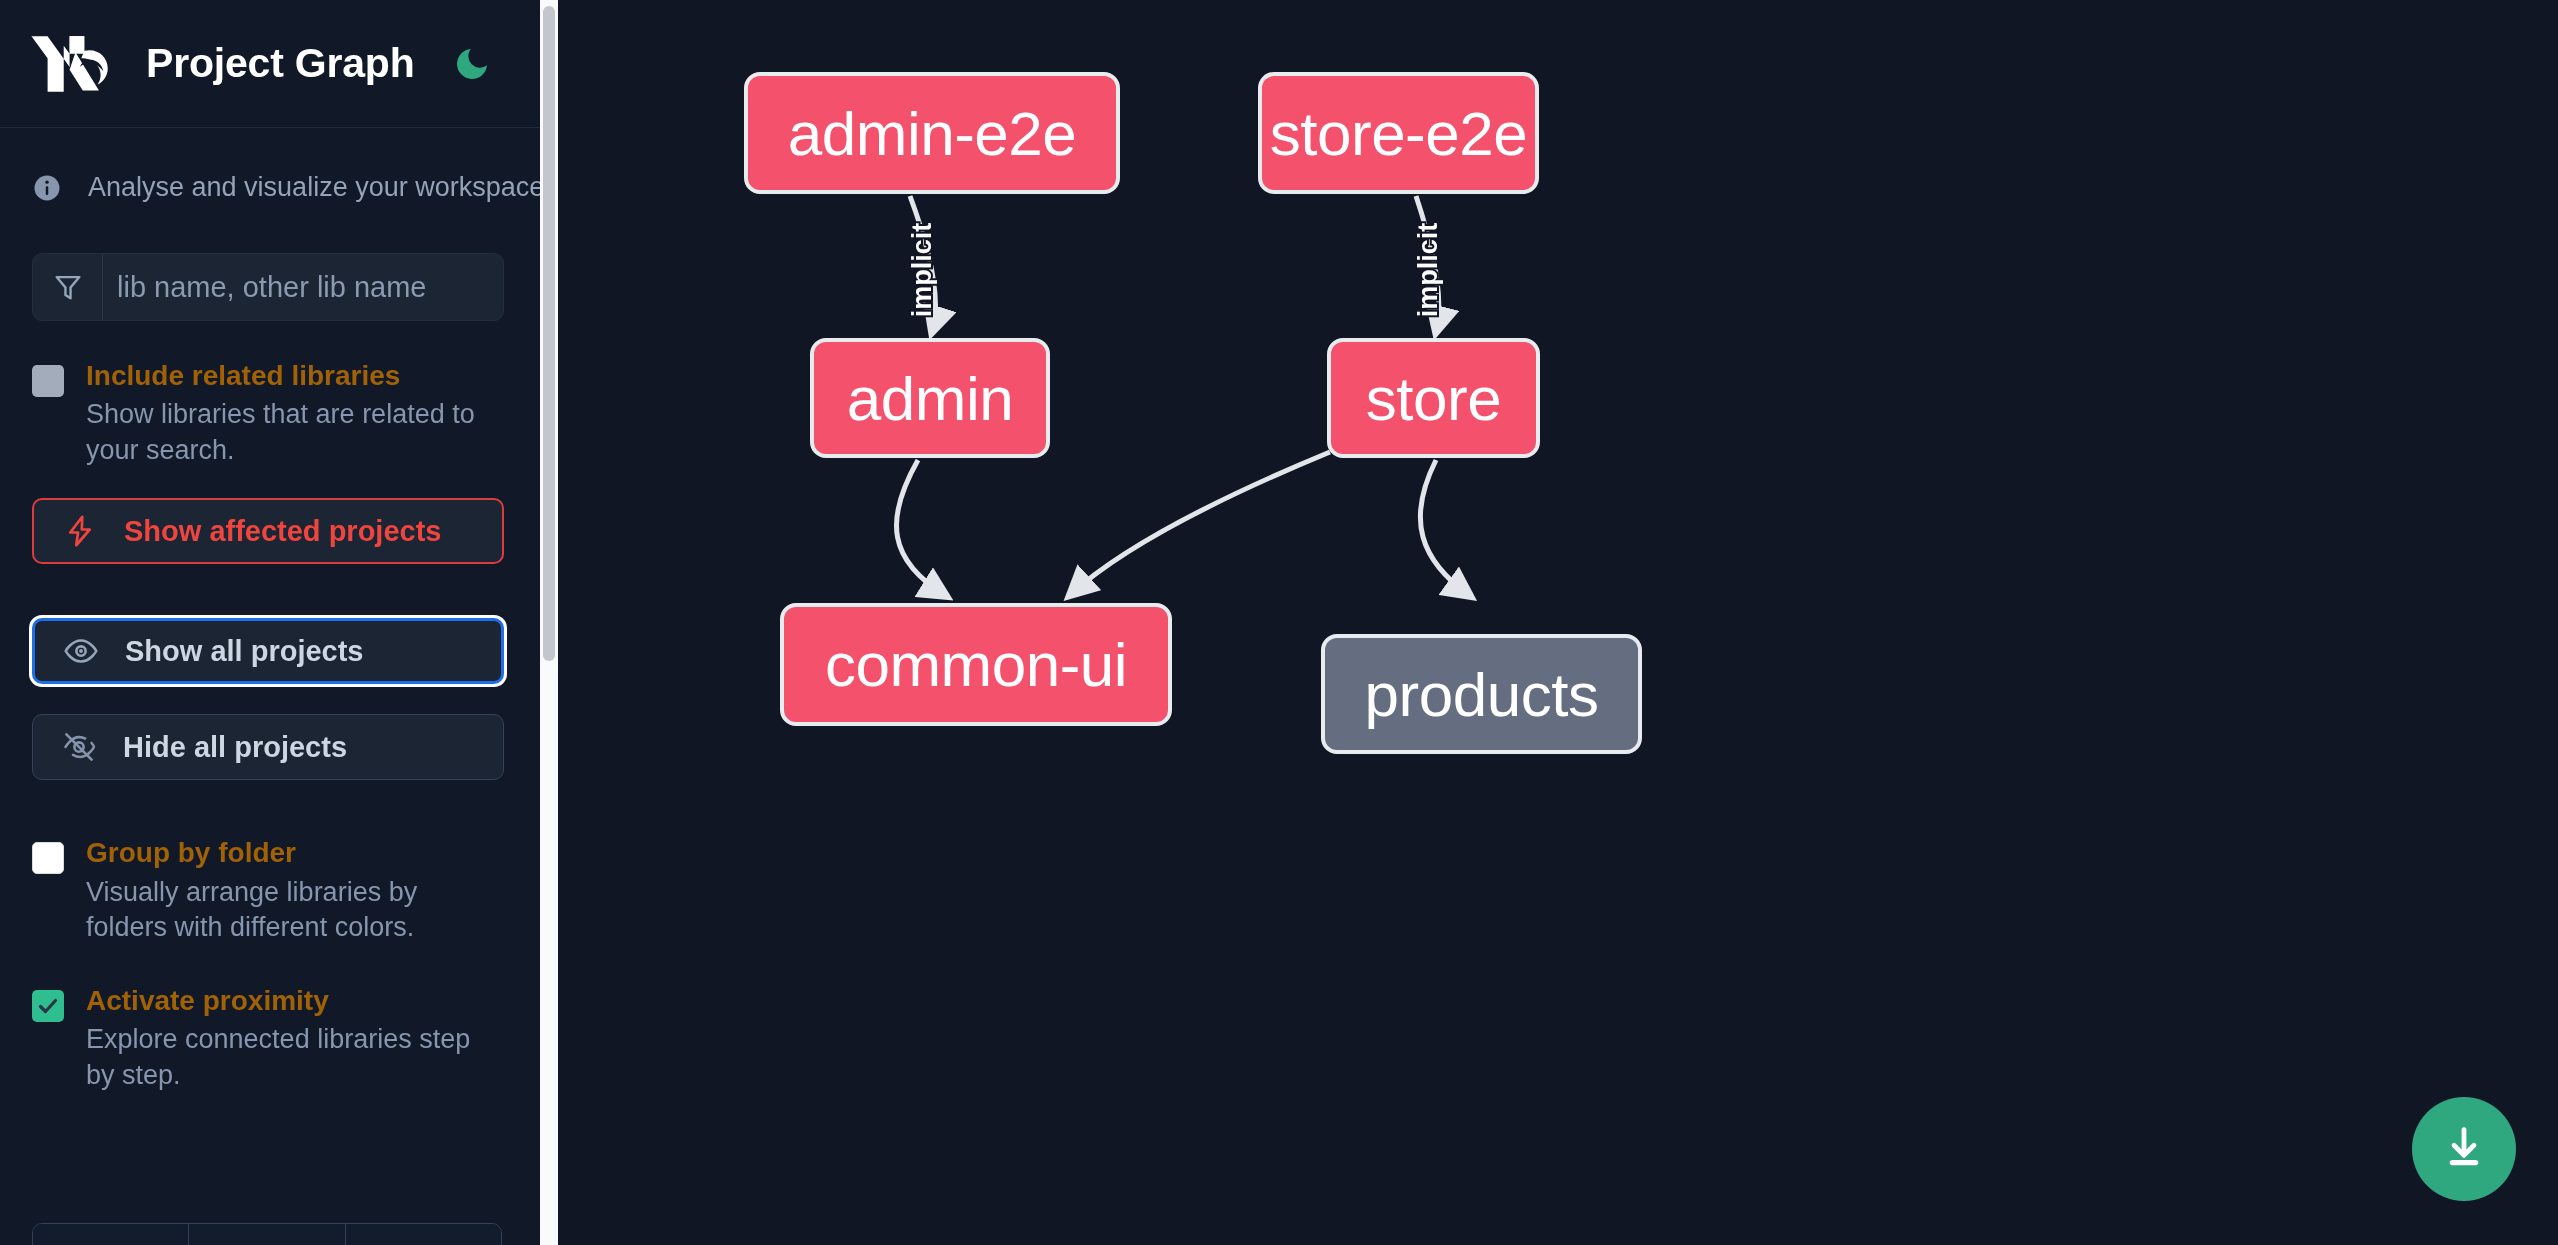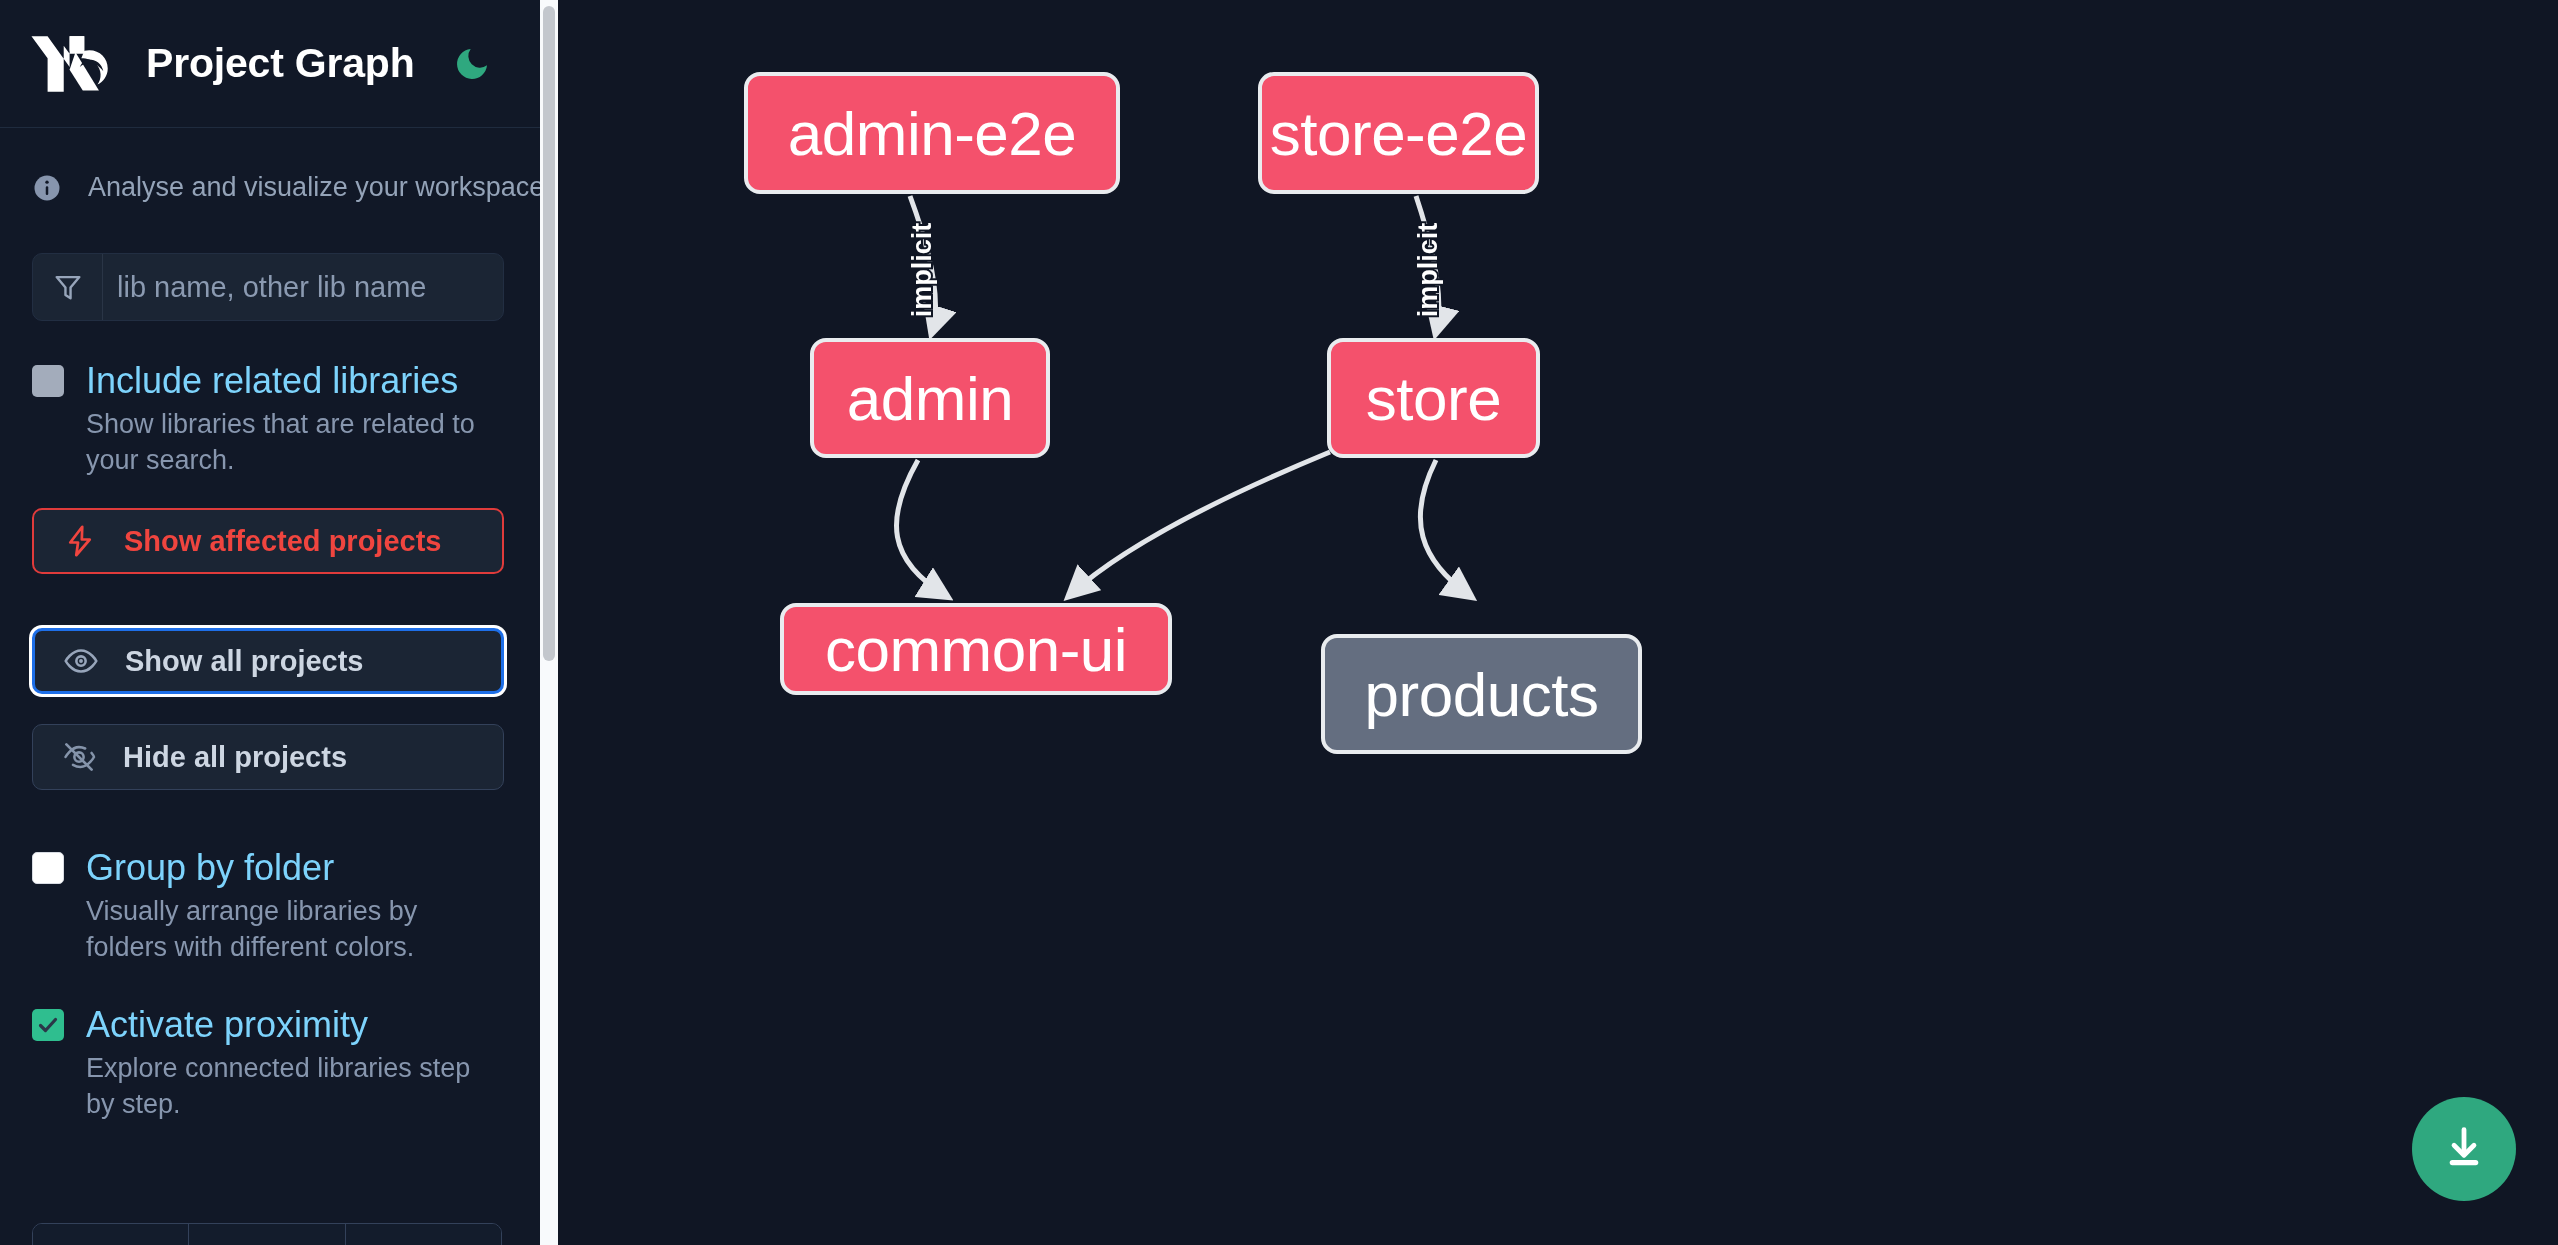--- a/index.html
+++ b/index.html
@@ -113,23 +113,23 @@
     cursor: pointer;
   }
   .cbox.grey { background: #a3acbb; }
   .cbox.white { background: #ffffff; border: 1px solid #d7dbe2; }
   .cbox.green {
     background: #2fbe8f;
     display: flex; align-items: center; justify-content: center;
   }
   .check-texts { flex: 1; }
   .check-title {
-    font-size: 36px;
-    font-weight: 400;
-    color: #7dd3fc;
+    font-size: 28px;
+    font-weight: 700;
+    color: #a16207;
     line-height: 1.22;
   }
   .check-desc {
     font-size: 27px;
     color: #8796ae;
     line-height: 1.32;
     margin-top: 4px;
     max-width: 460px;
   }
 
@@ -396,21 +396,21 @@
     </div>
     <div class="node pink" style="left:700px;top:72px;width:281px;height:122px">
       <span>store-e2e</span>
     </div>
     <div class="node pink" style="left:252px;top:338px;width:240px;height:120px">
       <span>admin</span>
     </div>
     <div class="node pink" style="left:769px;top:338px;width:213px;height:120px">
       <span>store</span>
     </div>
-    <div class="node pink" style="left:222px;top:603px;width:392px;height:92px">
+    <div class="node pink" style="left:222px;top:603px;width:392px;height:123px">
       <span>common-ui</span>
     </div>
     <div class="node grey" style="left:763px;top:634px;width:321px;height:120px">
       <span>products</span>
     </div>
 
     <div id="download-btn">
       <span>
         <svg viewBox="0 0 24 24" width="52" height="52" aria-hidden="true">
           <path d="M12 4 V15" fill="none" stroke="#ffffff" stroke-width="2.2" stroke-linecap="round"></path>

